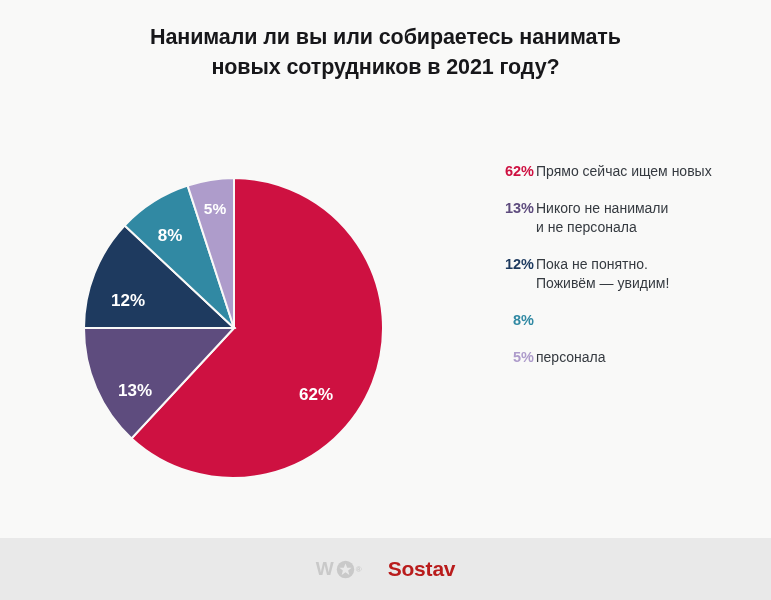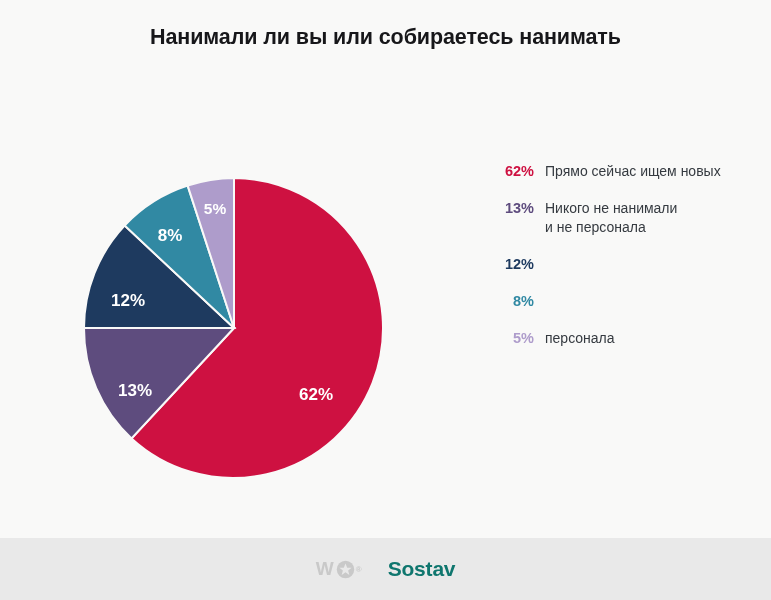--- a/index.html
+++ b/index.html
@@ -82,21 +82,21 @@
     flex: 0 0 42px;
     text-align: right;
     font-size: 14.5px;
     font-weight: bold;
     line-height: 19px;
     padding-top: 0px;
     white-space: nowrap;
   }
   .legend-text {
     flex: 1 1 auto;
-    margin-left: 11px;
+    margin-left: 2px;
     font-size: 14px;
     line-height: 19px;
     color: #353a40;
   }
   .legend-text .l2 {
     display: block;
   }
 
   
   .footer {
@@ -137,31 +137,32 @@
   }
   .logo-tm {
     font-size: 8px;
     vertical-align: super;
     letter-spacing: 0;
     color: #c9c9c9;
   }
   .logo-sostav {
     font-size: 21px;
     font-weight: bold;
-    color: #0f766e;
+    color: #b91c1c;
     letter-spacing: -0.2px;
   }
 </style>
 </head>
 <body style="background: rgb(249, 249, 248);">
 
 <div class="infographic">
 
   <div class="title-block">
     <span class="title-line">Нанимали ли вы или собираетесь нанимать</span>
+    <span class="title-line">новых сотрудников в 2021 году?</span>
   </div>
 
   <div class="chart-area">
     <svg class="pie-svg" viewBox="0 0 300 300">
       <g>
 
         <path d="M 150 150 L 150 0 A 150 150 0 1 1 47.52 260.45 Z" fill="#ce1141" stroke="#f9f9f8" stroke-width="2"></path>
 
         <path d="M 150 150 L 47.52 260.45 A 150 150 0 0 1 0 150 Z" fill="#5e4c7e" stroke="#f9f9f8" stroke-width="2"></path>
 
@@ -190,20 +191,24 @@
     </div>
     <div class="legend-item">
       <div class="legend-pct" style="color: rgb(94, 76, 126);">13%</div>
       <div class="legend-text">
         <span class="l1">Никого не нанимали</span>
         <span class="l2">и не персонала</span>
       </div>
     </div>
     <div class="legend-item">
       <div class="legend-pct" style="color: rgb(30, 58, 95);">12%</div>
+      <div class="legend-text">
+        <span class="l1">Пока не понятно.</span>
+        <span class="l2">Поживём — увидим!</span>
+      </div>
     </div>
     <div class="legend-item">
       <div class="legend-pct" style="color: rgb(49, 137, 163);">8%</div>
     </div>
     <div class="legend-item">
       <div class="legend-pct" style="color: rgb(174, 156, 203);">5%</div>
       <div class="legend-text">
         <span class="l2">персонала</span>
       </div>
     </div>

